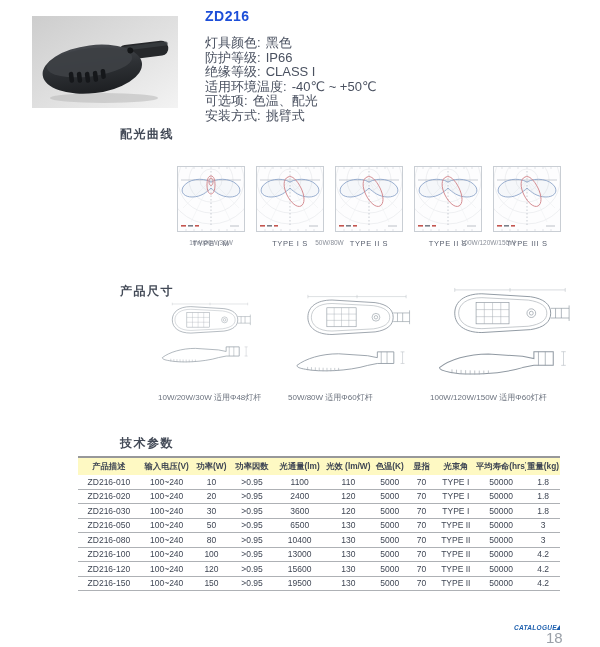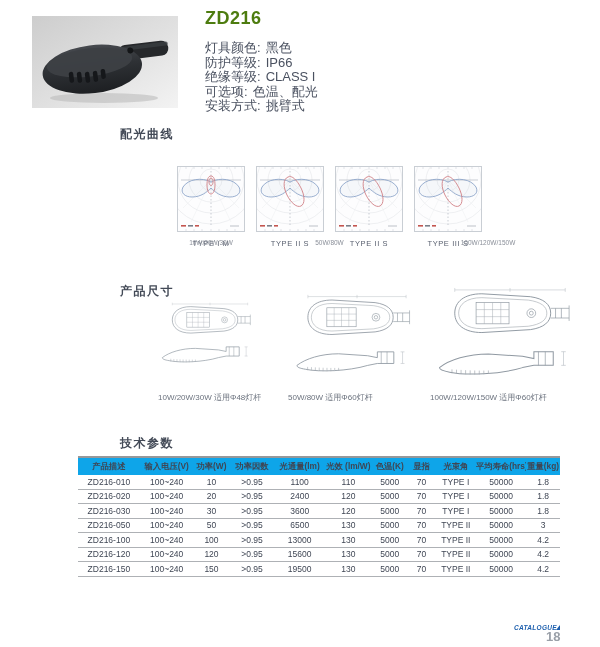--- a/index.html
+++ b/index.html
@@ -2,21 +2,21 @@
 <html><head>
 <meta charset="utf-8">
 <style>
   html,body{margin:0;padding:0;background:#fff;}
   body{font-family:"Liberation Sans","DejaVu Sans",sans-serif;}
   .page{position:relative;width:600px;height:647px;background:#fff;outline:1px solid #e4e4e4;overflow:hidden;}
 
   
   .photo{position:absolute;left:32px;top:16px;width:146px;height:92px;}
   .info{position:absolute;left:205px;top:8px;}
-  .title{margin:0;font-size:18px;font-weight:700;color:#4d7c0f;letter-spacing:.5px;}
+  .title{margin:0;font-size:14px;font-weight:700;color:#1d4ed8;letter-spacing:.5px;}
   .specs{list-style:none;margin:12px 0 0;padding:0;font-size:13px;color:#4a5160;line-height:14.6px;}
   .specs .sv{margin-left:5px;}
 
   
   .sec-title{position:absolute;margin:0;font-size:12px;font-weight:600;color:#434a57;letter-spacing:1.5px;}
   #t-curves{left:120px;top:126px;}
   #t-dims{left:120px;top:283px;}
   #t-tech{left:120px;top:435px;}
 
   
@@ -36,27 +36,27 @@
   #d2{left:290px;top:294px;width:134px;}
   #d3{left:434px;top:287px;width:152px;}
   .drawing svg{display:block;}
   .dim-captions span{position:absolute;top:392px;font-size:8px;color:#6b727e;white-space:nowrap;}
   .dim-captions .c1{left:158px;width:110px;}
   .dim-captions .c2{left:288px;width:145px;}
   .dim-captions .c3{left:430px;width:160px;}
 
   
   table.tech{position:absolute;left:78px;top:456px;width:482px;border-collapse:collapse;table-layout:fixed;font-size:8.5px;color:#3f4654;}
-  table.tech th{background:#0ea5e9;border-top:2px solid #97989a;height:17px;font-weight:600;font-size:8.3px;padding:0;white-space:nowrap;overflow:hidden;}
+  table.tech th{background:#fef9c3;border-top:2px solid #97989a;height:17px;font-weight:600;font-size:8.3px;padding:0;white-space:nowrap;overflow:hidden;}
   table.tech td{height:13.5px;text-align:center;border-bottom:1px solid #aeb1b5;padding:0;white-space:nowrap;}
 
   
   .footer-brand{position:absolute;left:514px;top:624px;color:#1d5fae;font-size:6.5px;font-weight:700;font-style:italic;letter-spacing:.3px;}
   .brand-mark{position:absolute;left:556px;top:625px;width:0;height:0;border-left:4px solid transparent;border-bottom:5px solid #1d5fae;}
-  .footer-page{position:absolute;left:546px;top:629px;color:#9aa0a8;font-size:13px;font-weight:bold;}
+  .footer-page{position:absolute;left:546px;top:629px;color:#9aa0a8;font-size:15px;}
 </style>
 </head>
 <body>
 
 <svg width="0" height="0" style="position:absolute" aria-hidden="true">
   <defs>
     <g id="pm-base" stroke-linecap="butt">
       <path d="M8,0 V2 M16,0 V2 M24,0 V2 M33,0 V2 M41,0 V2 M49,0 V2 M57,0 V2 M8,62 V64 M16,62 V64 M24,62 V64 M33,62 V64 M41,62 V64 M49,62 V64 M57,62 V64" stroke="#c6cad0" stroke-width="0.5"></path>
       <circle cx="33" cy="13" r="11" fill="none" stroke="#e4e6ea" stroke-width="0.6"></circle>
       <circle cx="33" cy="13" r="22" fill="none" stroke="#e4e6ea" stroke-width="0.6"></circle>
@@ -127,36 +127,47 @@
       </g>
     </svg>
   </div>
 
   <div class="info">
     <h1 class="title">ZD216</h1>
     <ul class="specs">
       <li><span class="sl">灯具颜色:</span><span class="sv">黑色</span></li>
       <li><span class="sl">防护等级:</span><span class="sv">IP66</span></li>
       <li><span class="sl">绝缘等级:</span><span class="sv">CLASS I</span></li>
+      <li><span class="sl">适用环境温度:</span><span class="sv">-40℃ ~ +50℃</span></li>
       <li><span class="sl">可选项:</span><span class="sv">色温、配光</span></li>
       <li><span class="sl">安装方式:</span><span class="sv">挑臂式</span></li>
     </ul>
   </div>
 
   <h2 class="sec-title" id="t-curves">配光曲线</h2>
   <div class="diagrams">
     <figure class="diagram">
       <div class="box">
         <svg viewBox="0 0 66 64" width="66" height="64">
             <use href="#pm-base"></use>
             <use href="#pm-blue"></use>
             <use href="#pm-redA"></use>
           </svg>
       </div>
       <figcaption>TYPE I M</figcaption>
+    </figure>
+    <figure class="diagram">
+      <div class="box">
+        <svg viewBox="0 0 66 64" width="66" height="64">
+            <use href="#pm-base"></use>
+            <use href="#pm-blue"></use>
+            <use href="#pm-redB"></use>
+          </svg>
+      </div>
+      <figcaption>TYPE I S</figcaption>
     </figure>
     <figure class="diagram">
       <div class="box">
         <svg viewBox="0 0 66 64" width="66" height="64">
             <use href="#pm-base"></use>
             <use href="#pm-blue"></use>
             <use href="#pm-redB"></use>
           </svg>
       </div>
       <figcaption>TYPE II S</figcaption>
@@ -296,20 +307,33 @@
           <td>&gt;0.95</td>
           <td>6500</td>
           <td>130</td>
           <td>5000</td>
           <td>70</td>
           <td>TYPE II</td>
           <td>50000</td>
           <td>3</td>
       </tr>
       <tr>
+        <td>ZD216-080</td>
+          <td>100~240</td>
+          <td>80</td>
+          <td>&gt;0.95</td>
+          <td>10400</td>
+          <td>130</td>
+          <td>5000</td>
+          <td>70</td>
+          <td>TYPE II</td>
+          <td>50000</td>
+          <td>3</td>
+      </tr>
+      <tr>
         <td>ZD216-100</td>
           <td>100~240</td>
           <td>100</td>
           <td>&gt;0.95</td>
           <td>13000</td>
           <td>130</td>
           <td>5000</td>
           <td>70</td>
           <td>TYPE II</td>
           <td>50000</td>

